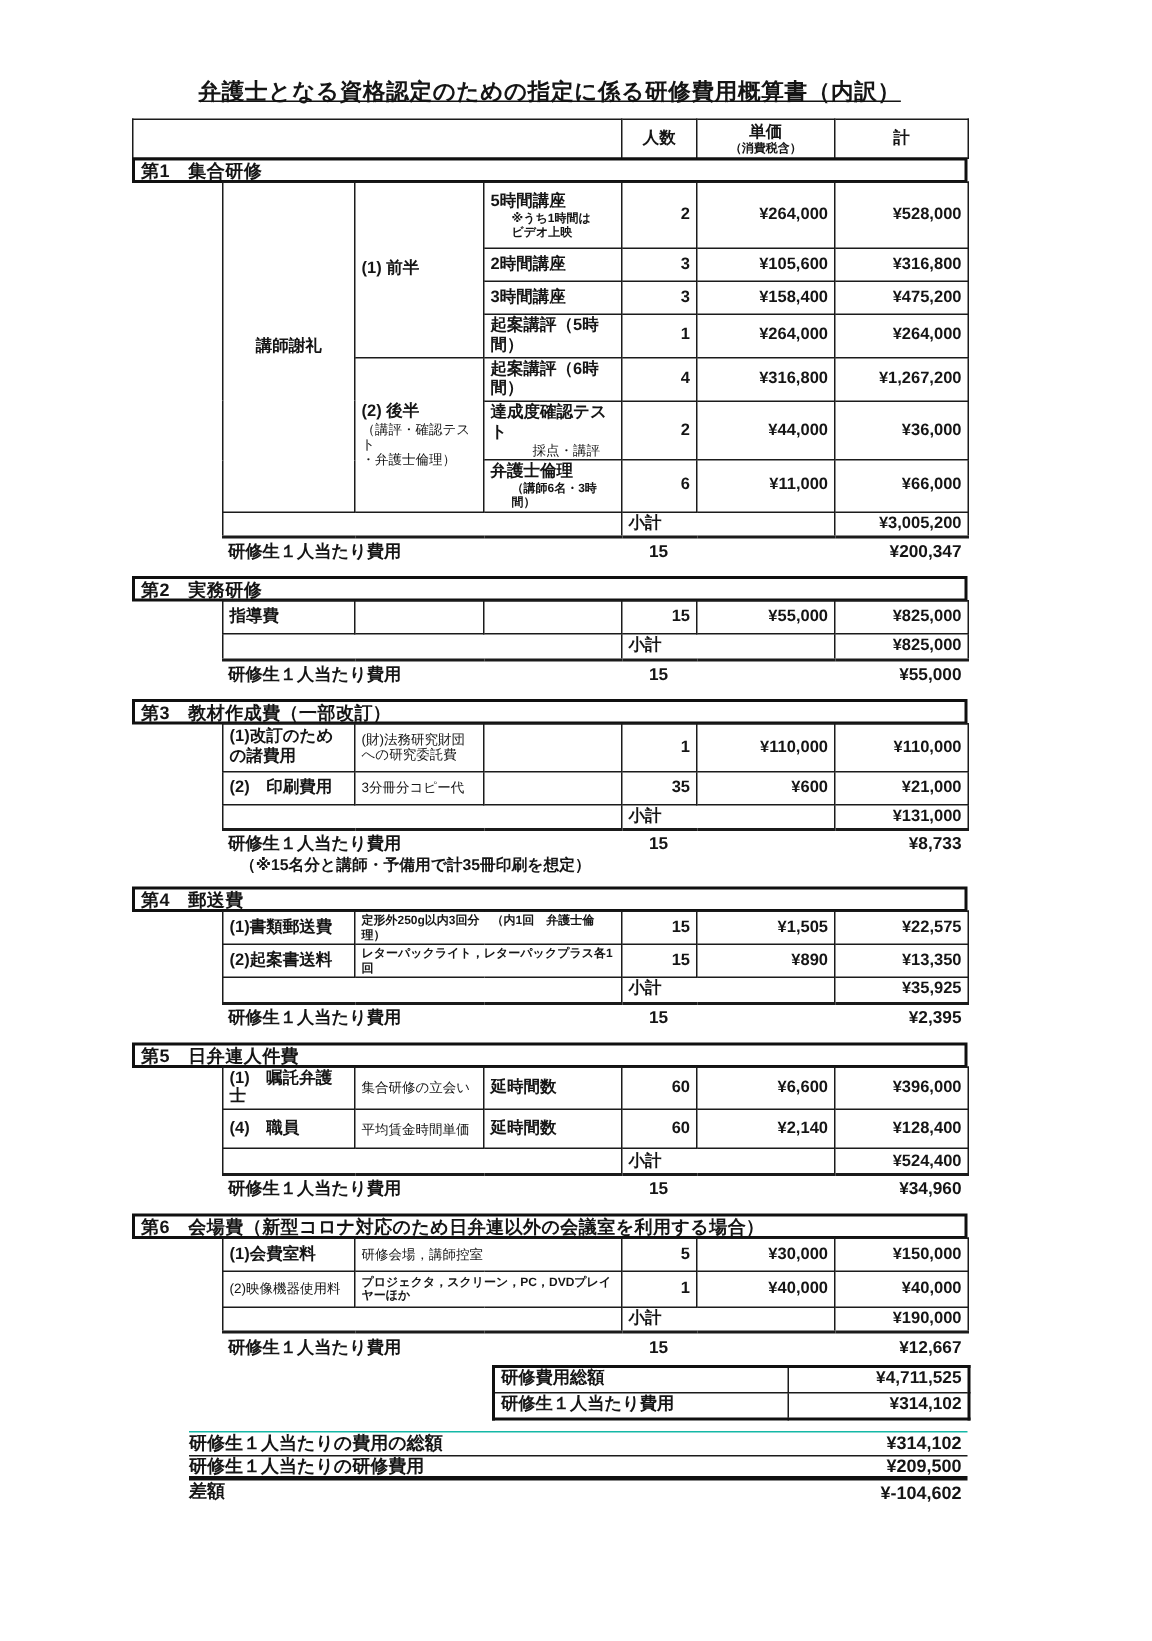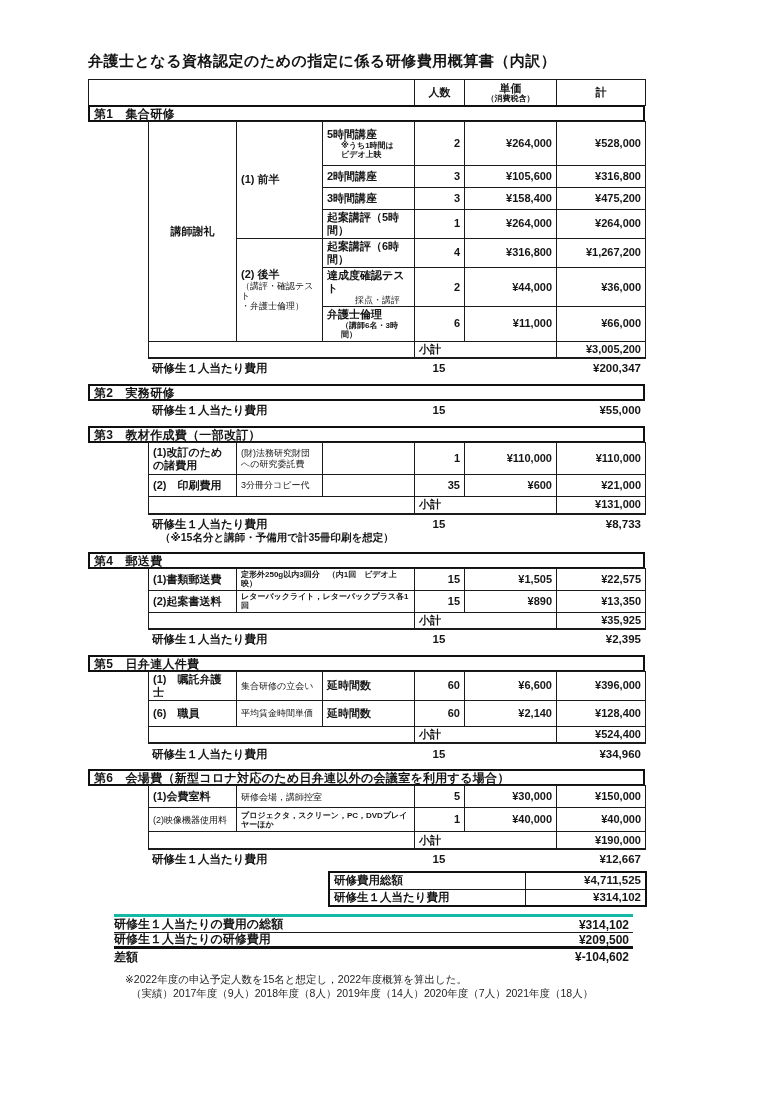--- a/index.html
+++ b/index.html
@@ -4,21 +4,21 @@
 <style>
   * { margin:0; padding:0; box-sizing:border-box; }
   html,body { width:768px; height:1094px; background:#ffffff; overflow:hidden; }
   body {
     font-family:"Liberation Sans","DejaVu Sans",sans-serif;
     color:#151515;
     padding:52px 0 0 88px;
   }
   .content { width:557px; }
 
-  .doc-title { font-size:15px; font-weight:700; text-align:left; letter-spacing:0.5px; width:557px; }
+  .doc-title { font-size:15px; font-weight:700; text-align:center; letter-spacing:0.5px; width:557px;text-decoration:underline; }
   .revision { font-size:10px; font-weight:600; text-align:right; width:557px; margin-top:5px; }
 
   table { border-collapse:collapse; table-layout:fixed; }
   td { border:1px solid #1b1b1b; font-size:11px; font-weight:600; padding:1px 4px; vertical-align:middle; line-height:1.18; overflow:hidden; }
   .num { text-align:right; font-weight:600; }
   .ctr { text-align:center; }
   .hdr-table { width:557px; margin-top:8px; }
   .hdr-table td { height:26px; text-align:center; }
   .unit-note { display:block; font-size:8px; font-weight:600; line-height:1; }
 
@@ -39,21 +39,21 @@
   .subtotal-label { text-align:left; font-weight:700;margin-left:20px; }
 
   .pp-table { width:497px; margin-left:60px; margin-top:2px; margin-bottom:8px; }
   .pp-table td { border:none; height:16px; font-weight:700; font-size:11.5px; }
 
   .sec-note { font-size:10.5px; font-weight:600; margin:-4px 0 8px 72px; }
 
   .totals-table { width:317px; margin-left:240px; margin-top:3px; border:2px solid #101010; }
   .totals-table td { height:17px; font-weight:700; font-size:11.5px; }
 
-  .summary { width:519px; margin-left:26px; margin-top:7px; border-top:3px solid #14b8a6; }
+  .summary { width:519px; margin-left:38px; margin-top:7px; border-top:1px solid #14b8a6; }
   .summary-row { display:flex; justify-content:space-between; align-items:center; height:16px; font-size:12px; font-weight:700; padding:0 4px 0 0; }
   .summary-row.r1 { border-bottom:1px solid #1b1b1b; }
   .summary-row.r2 { border-bottom:3px solid #111; }
 
   .footnotes { margin:7px 0 0 37px; font-size:10.5px; font-weight:500; line-height:1.35; color:#1c1c1c; }
   .fn2 { padding-left:6px; }
 </style>
 </head>
 <body>
 
@@ -169,20 +169,45 @@
         <tr>
       <td>研修生１人当たり費用</td>
       <td class="ctr">15</td>
       <td></td>
       <td class="num">¥200,347</td>
     </tr>
   </tbody>
     </table>
 
   <div class="section-bar">第2　実務研修</div>
+  <table class="sec-table">
+    <colgroup>
+        <col style="width:88px">
+        <col style="width:86px">
+        <col style="width:92px">
+        <col style="width:50px">
+        <col style="width:92px">
+        <col style="width:89px">
+      </colgroup>
+    <tbody>
+        <tr>
+      <td>指導費</td>
+      <td></td>
+      <td></td>
+      <td class="num">15</td>
+      <td class="num">¥55,000</td>
+      <td class="num">¥825,000</td>
+    </tr>
+    <tr class="subtotal-row">
+      <td colspan="3"></td>
+      <td colspan="2" class="subtotal-label">小計</td>
+      <td class="num">¥825,000</td>
+    </tr>
+  </tbody>
+    </table>
   <table class="pp-table">
     <colgroup>
         <col style="width:266px">
         <col style="width:50px">
         <col style="width:92px">
         <col style="width:89px">
       </colgroup>
     <tbody>
         <tr>
       <td>研修生１人当たり費用</td>
@@ -253,21 +278,21 @@
         <col style="width:88px">
         <col style="width:86px">
         <col style="width:92px">
         <col style="width:50px">
         <col style="width:92px">
         <col style="width:89px">
       </colgroup>
     <tbody>
         <tr>
       <td>(1)書類郵送費</td>
-      <td colspan="2" class="small8">定形外250g以内3回分　（内1回　ビデオ上映）</td>
+      <td colspan="2" class="small8">定形外250g以内3回分　（内1回　弁護士倫理）</td>
       <td class="num">15</td>
       <td class="num">¥1,505</td>
       <td class="num">¥22,575</td>
     </tr>
     <tr>
       <td>(2)起案書送料</td>
       <td colspan="2" class="small8">レターパックライト，レターパックプラス各1回</td>
       <td class="num">15</td>
       <td class="num">¥890</td>
       <td class="num">¥13,350</td>
@@ -309,21 +334,21 @@
     <tbody>
         <tr>
       <td style="height:26px">(1)　嘱託弁護士</td>
       <td class="small9">集合研修の立会い</td>
       <td>延時間数</td>
       <td class="num">60</td>
       <td class="num">¥6,600</td>
       <td class="num">¥396,000</td>
     </tr>
     <tr>
-      <td style="height:26px">(6)　職員</td>
+      <td style="height:26px">(4)　職員</td>
       <td class="small9">平均賃金時間単価</td>
       <td>延時間数</td>
       <td class="num">60</td>
       <td class="num">¥2,140</td>
       <td class="num">¥128,400</td>
     </tr>
     <tr class="subtotal-row">
       <td colspan="3"></td>
       <td colspan="2" class="subtotal-label">小計</td>
       <td class="num">¥524,400</td>
@@ -421,18 +446,14 @@
     <div class="summary-row r2">
       <span>研修生１人当たりの研修費用</span>
       <span>¥209,500</span>
     </div>
     <div class="summary-row r3">
       <span>差額</span>
       <span>¥-104,602</span>
     </div>
   </div>
 
-  <div class="footnotes">
-    <div>※2022年度の申込予定人数を15名と想定し，2022年度概算を算出した。</div>
-    <div class="fn2">（実績）2017年度（9人）2018年度（8人）2019年度（14人）2020年度（7人）2021年度（18人）</div>
-  </div>
 
 </div>
 
 </body></html>

